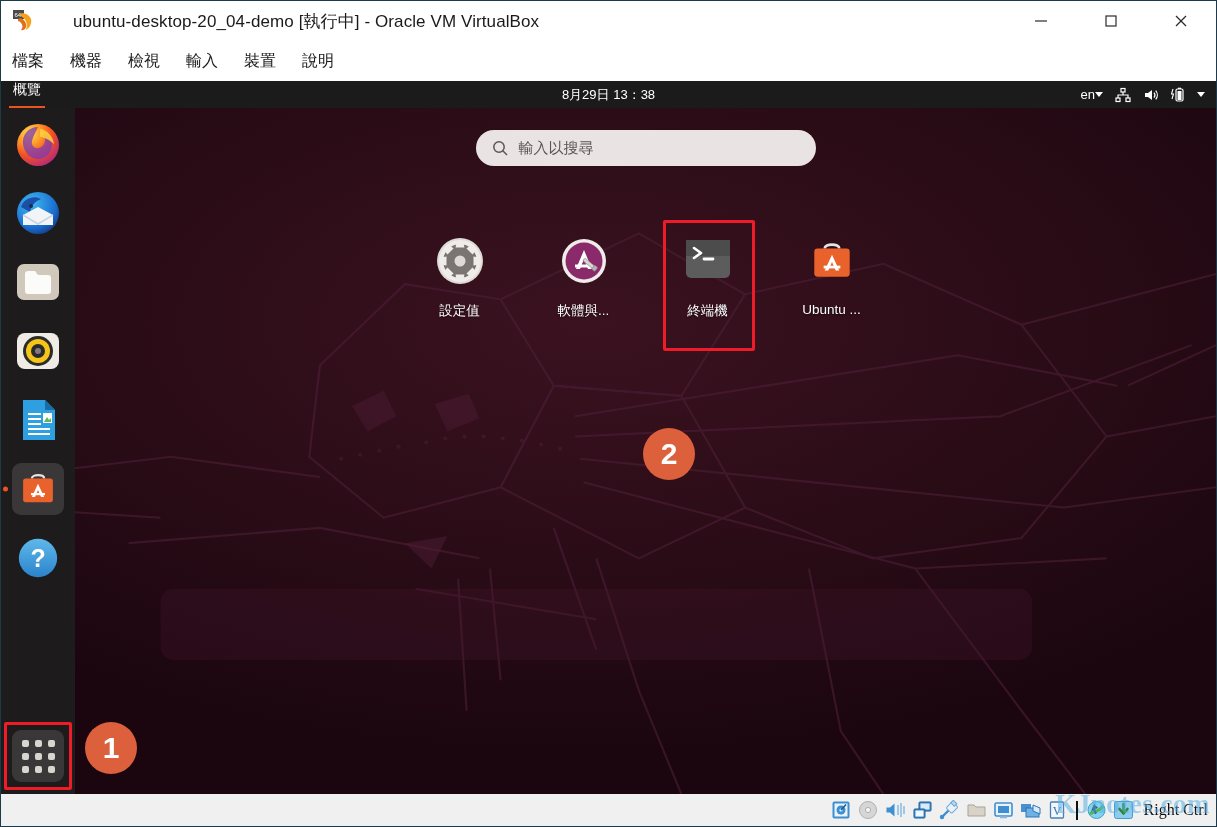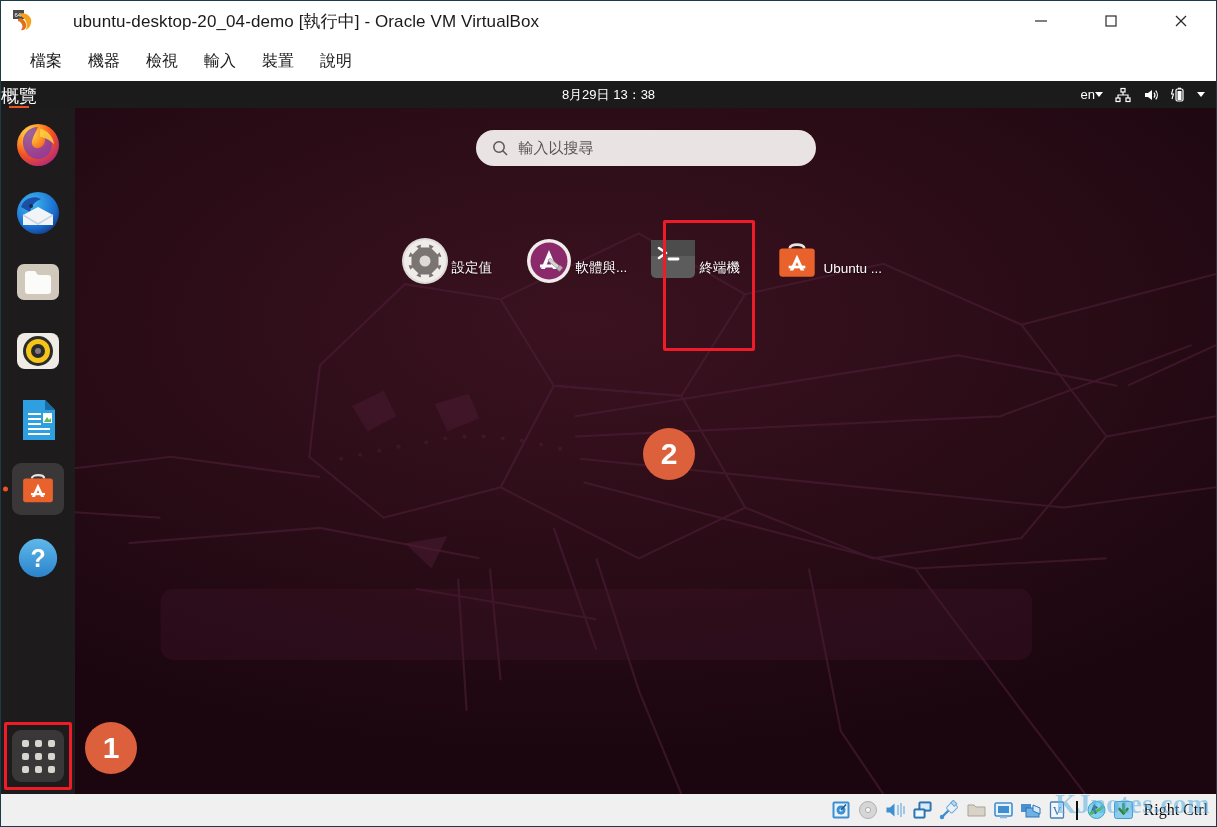--- a/index.html
+++ b/index.html
@@ -43,21 +43,21 @@
     width: 70px; height: 100%;
     display: flex; align-items: center; justify-content: center;
     color: #2b2b2b;
   }
 
   
   #vbox-menubar {
     height: 40px; flex: 0 0 40px;
     display: flex; align-items: center;
     background: #ffffff;
-    padding-left: 18px;
+    padding-left: 0;
   }
   .menu-item {
     font-size: 16px; color: #1a1a1a;
     padding: 4px 11px; margin-right: 4px;
     white-space: nowrap;
   }
 
   
   #guest-screen {
     flex: 1 1 auto; position: relative;
@@ -78,23 +78,23 @@
   #gnome-topbar {
     position: absolute; top: 0; left: 0; right: 0;
     height: 27px;
     background: #1b1b1b;
     display: flex; align-items: center;
     color: #ffffff; font-size: 13px;
     z-index: 20;
   }
   #activities-btn {
     position: relative;
-    padding: 0 0; height: 100%;
-    display: flex; align-items: flex-end;
-    font-size: 18px; color: #ffffff;
+    padding: 0 12px; height: 100%;
+    display: flex; align-items: flex-start;
+    font-size: 14px; color: #ffffff;
   }
   #activities-underline {
     position: absolute; left: 8px; right: 8px; bottom: 0;
     height: 2px; background: #e95420;
   }
   #clock-area {
     position: absolute; left: 50%; top: 0;
     transform: translateX(-50%);
     height: 100%; display: flex; align-items: center;
     gap: 11px; font-size: 13px; color: #ffffff;
@@ -176,21 +176,21 @@
     padding: 0 16px; gap: 10px;
   }
   #search-placeholder { font-size: 15px; color: #5b5458; }
 
   #apps-grid {
     position: absolute; top: 112px; left: 0; right: 0;
     display: flex; justify-content: center; gap: 0px;
   }
   .app-cell {
     width: 124px;
-    display: flex; flex-direction: row; align-items: center;
+    display: flex; flex-direction: column; align-items: center;
     position: relative;
     padding-top: 14px; padding-bottom: 12px;
   }
   .app-icon-box { width: 54px; height: 54px; display: flex;
                   align-items: center; justify-content: center; }
   .app-label {
     margin-top: 14px; font-size: 13.5px; color: #ffffff;
     text-align: center; white-space: nowrap;
     text-shadow: 0 1px 2px rgba(0,0,0,0.6);
   }

